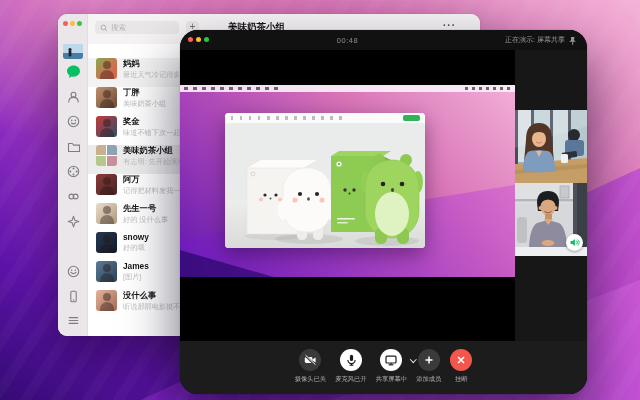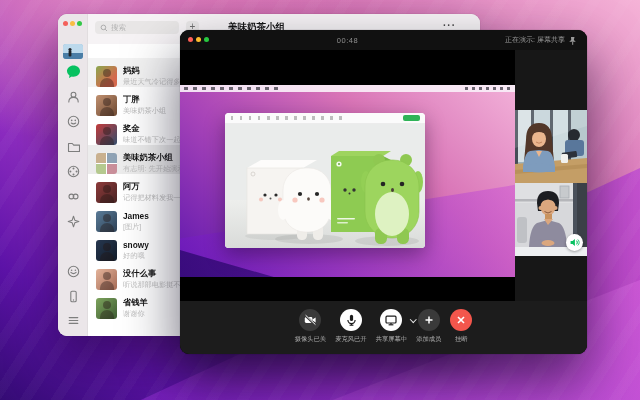--- a/index.html
+++ b/index.html
@@ -25,21 +25,21 @@
   .ric { position:absolute; left:8px; width:15px; height:15px; display:flex; align-items:center; justify-content:center; }
 
   .chat-body { position:absolute; left:30px; top:0; right:0; bottom:0; }
   .topbar { position:absolute; top:0; left:0; right:0; height:30px; background:#f6f3f5; }
   .search-pill { position:absolute; left:7px; top:7px; width:84px; height:13px; border-radius:4px; background:#e9e7e7; display:flex; align-items:center; gap:3px; padding-left:5px; color:#b2b2b2; font-size:7.5px; }
   .plus-btn { position:absolute; left:98px; top:7px; width:13px; height:13px; border-radius:4px; background:#e9e7e7; color:#6f6f6f; font-size:10px; line-height:12px; text-align:center; }
   .conv-title { position:absolute; left:140px; top:0; height:30px; line-height:26px; font-size:9.5px; font-weight:700; color:#141414; }
   .more-menu { position:absolute; right:24px; top:0; height:30px; line-height:24px; font-size:10px; font-weight:700; letter-spacing:1px; color:#4a4a4a; }
   .main-pane { position:absolute; top:30px; left:110px; right:0; bottom:0; background:#f5f5f5; }
   .chat-list { position:absolute; top:30px; left:0; width:110px; bottom:0; background:#fff; padding-top:14px; overflow:hidden; }
-  .chat-item { height:29px; display:flex; align-items:flex-end; padding-left:8px; }
+  .chat-item { height:29px; display:flex; align-items:flex-start; padding-left:8px; }
   .chat-item.hover  { background:#f3f3f3; }
   .chat-item.active { background:#ececec; }
   .cav { width:21px; height:21px; border-radius:3px; flex:0 0 21px; position:relative; overflow:hidden; }
   .pav::before { content:''; position:absolute; left:6.5px; top:3px; width:8px; height:8px; border-radius:50%; background:rgba(35,22,18,.42); }
   .pav::after  { content:''; position:absolute; left:3.5px; top:12px; width:14px; height:9px; border-radius:7px 7px 0 0; background:rgba(35,22,18,.38); }
   .av1 { background:linear-gradient(135deg,#8aa84e,#d56a4e 70%); }
   .av2 { background:linear-gradient(135deg,#c09070,#6e4a33); }
   .av3 { background:linear-gradient(135deg,#c23b3b,#35506e); }
   .av5 { background:linear-gradient(135deg,#8c3a3a,#4a2525); }
   .av6 { background:linear-gradient(135deg,#eadbca,#b09a7e); }
@@ -47,21 +47,21 @@
   .av8 { background:linear-gradient(135deg,#27374f,#121c2a); }
   .av9 { background:linear-gradient(135deg,#e3b39a,#a56a55); }
   .av10{ background:linear-gradient(135deg,#7da35c,#3e5c33); }
   .av-group { background-image:linear-gradient(90deg,#c9b18f 50%,#8fa3b5 50%),linear-gradient(90deg,#b5c98f 50%,#c98f9a 50%); background-size:100% 50%; background-position:0 0,0 100%; background-repeat:no-repeat; }
   .av-group::before { content:''; position:absolute; inset:0; background:linear-gradient(#fff,#fff) center/1px 100% no-repeat,linear-gradient(#fff,#fff) center/100% 1px no-repeat; }
   .ctxt { margin-left:6px; overflow:hidden; }
   .cname { font-size:8.3px; font-weight:700; color:#151515; white-space:nowrap; overflow:hidden; text-overflow:ellipsis; max-width:72px; }
   .cprev { font-size:7.2px; color:#bdbdbd; white-space:nowrap; overflow:hidden; text-overflow:ellipsis; max-width:72px; margin-top:1px; }
 
   
-  .vc-win { position:absolute; left:180px; top:30px; width:407px; height:324px; border-radius:9px; overflow:hidden; background:#0a0a0a; box-shadow:0 26px 55px rgba(5,0,25,.6),0 0 1px rgba(0,0,0,.6); }
+  .vc-win { position:absolute; left:180px; top:30px; width:407px; height:364px; border-radius:18px; overflow:hidden; background:#0a0a0a; box-shadow:0 26px 55px rgba(5,0,25,.6),0 0 1px rgba(0,0,0,.6); }
   .vc-titlebar { position:absolute; top:0; left:0; right:0; height:20px; background:#111; }
   .vc-lights { position:absolute; left:8px; top:7px; display:flex; gap:3px; }
   .vc-lights .dot.r { background:#ff5f57; } .vc-lights .dot.y { background:#febc2e; } .vc-lights .dot.g { background:#28c840; }
   .vc-timer { position:absolute; left:0; right:72px; top:6px; text-align:center; font-size:7.5px; color:#8f8f8f; letter-spacing:.5px; }
   .vc-banner { position:absolute; right:10px; top:5px; display:flex; align-items:center; gap:3px; font-size:7px; color:#9b9b9b; }
   .vc-body { position:absolute; top:20px; left:0; right:0; bottom:53px; display:flex; }
   .vc-main { width:335px; position:relative; background:#000; }
   .vc-side { width:72px; position:relative; background:#171717; }
 
   
@@ -228,45 +228,45 @@
             </div>
         </div>
         <div class="chat-item">
           <div class="cav pav av5"></div>
           <div class="ctxt">
               <div class="cname">阿万</div>
               <div class="cprev">记得把材料发我一份哈</div>
             </div>
         </div>
         <div class="chat-item">
+          <div class="cav pav av6"></div>
+          <div class="ctxt">
+              <div class="cname">先生一号</div>
+              <div class="cprev">好的 没什么事</div>
+            </div>
+        </div>
+        <div class="chat-item">
+          <div class="cav pav av8"></div>
+          <div class="ctxt">
+              <div class="cname">snowy</div>
+              <div class="cprev">好的哦</div>
+            </div>
+        </div>
+        <div class="chat-item">
           <div class="cav pav av7"></div>
           <div class="ctxt">
               <div class="cname">James</div>
               <div class="cprev">[图片]</div>
             </div>
         </div>
         <div class="chat-item">
-          <div class="cav pav av8"></div>
-          <div class="ctxt">
-              <div class="cname">snowy</div>
-              <div class="cprev">好的哦</div>
-            </div>
-        </div>
-        <div class="chat-item">
           <div class="cav pav av9"></div>
           <div class="ctxt">
               <div class="cname">没什么事</div>
               <div class="cprev">听说那部电影挺不错的</div>
-            </div>
-        </div>
-        <div class="chat-item">
-          <div class="cav pav av10"></div>
-          <div class="ctxt">
-              <div class="cname">省钱羊</div>
-              <div class="cprev">谢谢你</div>
             </div>
         </div>
       </div>
     </div>
   </div>
 
   <div class="vc-win">
     <div class="vc-titlebar">
       <div class="vc-lights">
         <span class="dot r"></span>

